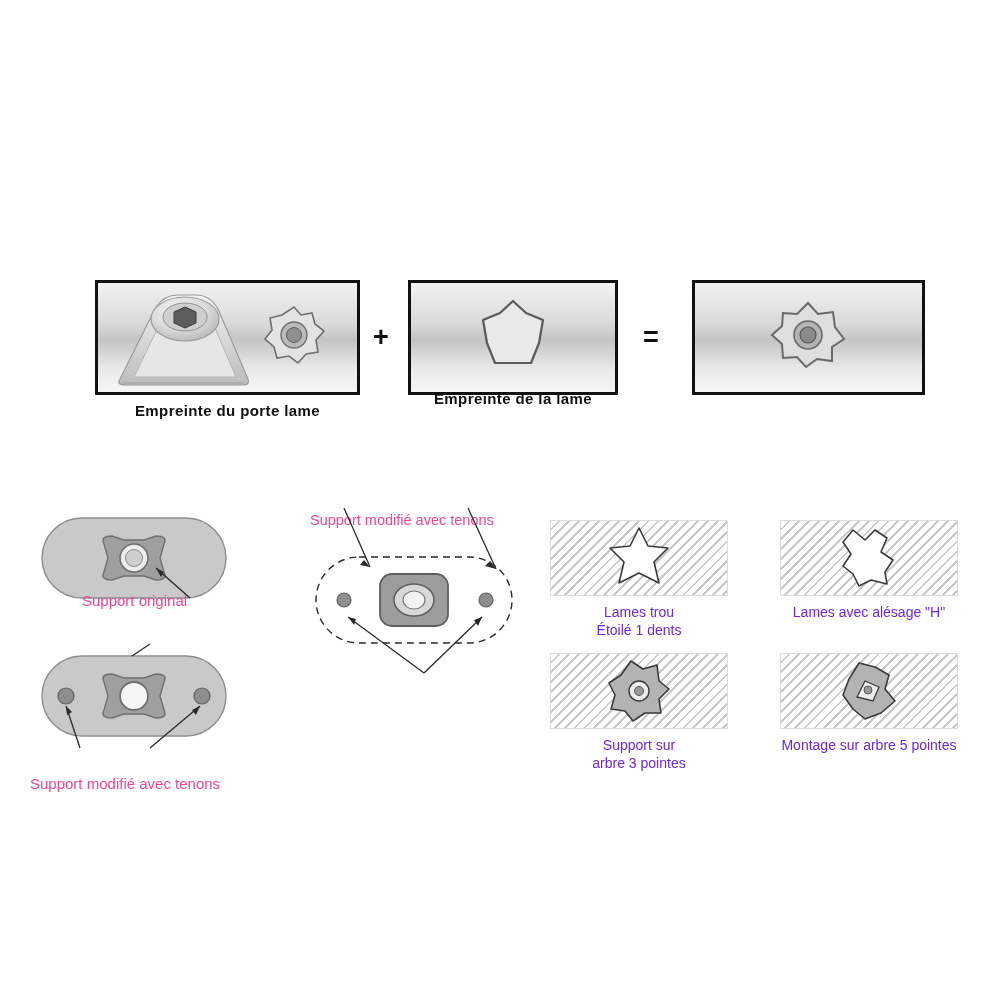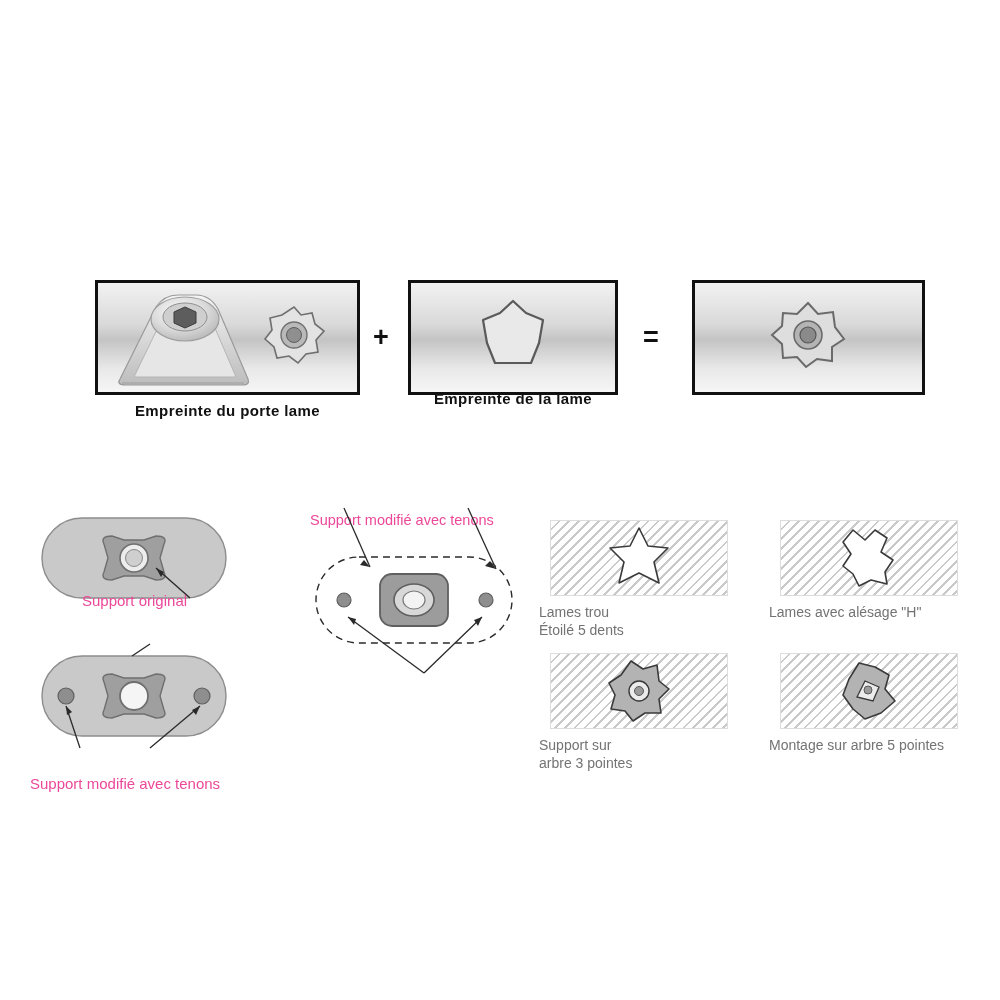--- a/index.html
+++ b/index.html
@@ -92,23 +92,24 @@
     box-sizing: border-box;
   }
   .card-1 { left: 550px; top: 520px; }
   .card-2 { left: 780px; top: 520px; }
   .card-3 { left: 550px; top: 653px; }
   .card-4 { left: 780px; top: 653px; }
 
   .card-cap {
     position: absolute;
     width: 200px;
+    text-align: center;
     font-size: 14px;
     line-height: 18px;
-    color: #737373;
+    color: #6d28d9;
   }
   .cc-1 { left: 539px; top: 603px; }
   .cc-2 { left: 769px; top: 603px; }
   .cc-3 { left: 539px; top: 736px; }
   .cc-4 { left: 769px; top: 736px; }
 
   svg { display: block; overflow: visible; }
   .nowrap { white-space: nowrap; }
 </style>
 </head>
@@ -241,21 +242,21 @@
 
   <div class="card card-1">
     <svg width="176" height="74" viewBox="0 0 176 74">
       <g transform="translate(88,37)">
         <path d="M0,-30 L9,-12 L29,-10 L15,4 L20,25 L0,15 L-20,25 L-15,4 L-29,-10 L-9,-12 Z" fill="#ffffff" stroke="#3a3a3a" stroke-width="1.6" stroke-linejoin="round"></path>
       </g>
     </svg>
   </div>
   <div class="card-cap cc-1">
     <div>Lames trou</div>
-    <div>Étoilé 5 dents</div>
+    <div>Étoilé 1 dents</div>
   </div>
 
   <div class="card card-2">
     <svg width="176" height="74" viewBox="0 0 176 74">
       <g transform="translate(88,37)">
         <path d="M-16,-28 L-4,-18 L6,-28 L18,-20 L12,-6 L24,2 L16,14 L18,26 L2,22 L-10,28 L-16,16 L-26,8 L-18,-4 L-26,-16 Z" fill="#ffffff" stroke="#3a3a3a" stroke-width="1.6" stroke-linejoin="round"></path>
       </g>
     </svg>
   </div>
   <div class="card-cap cc-2">

